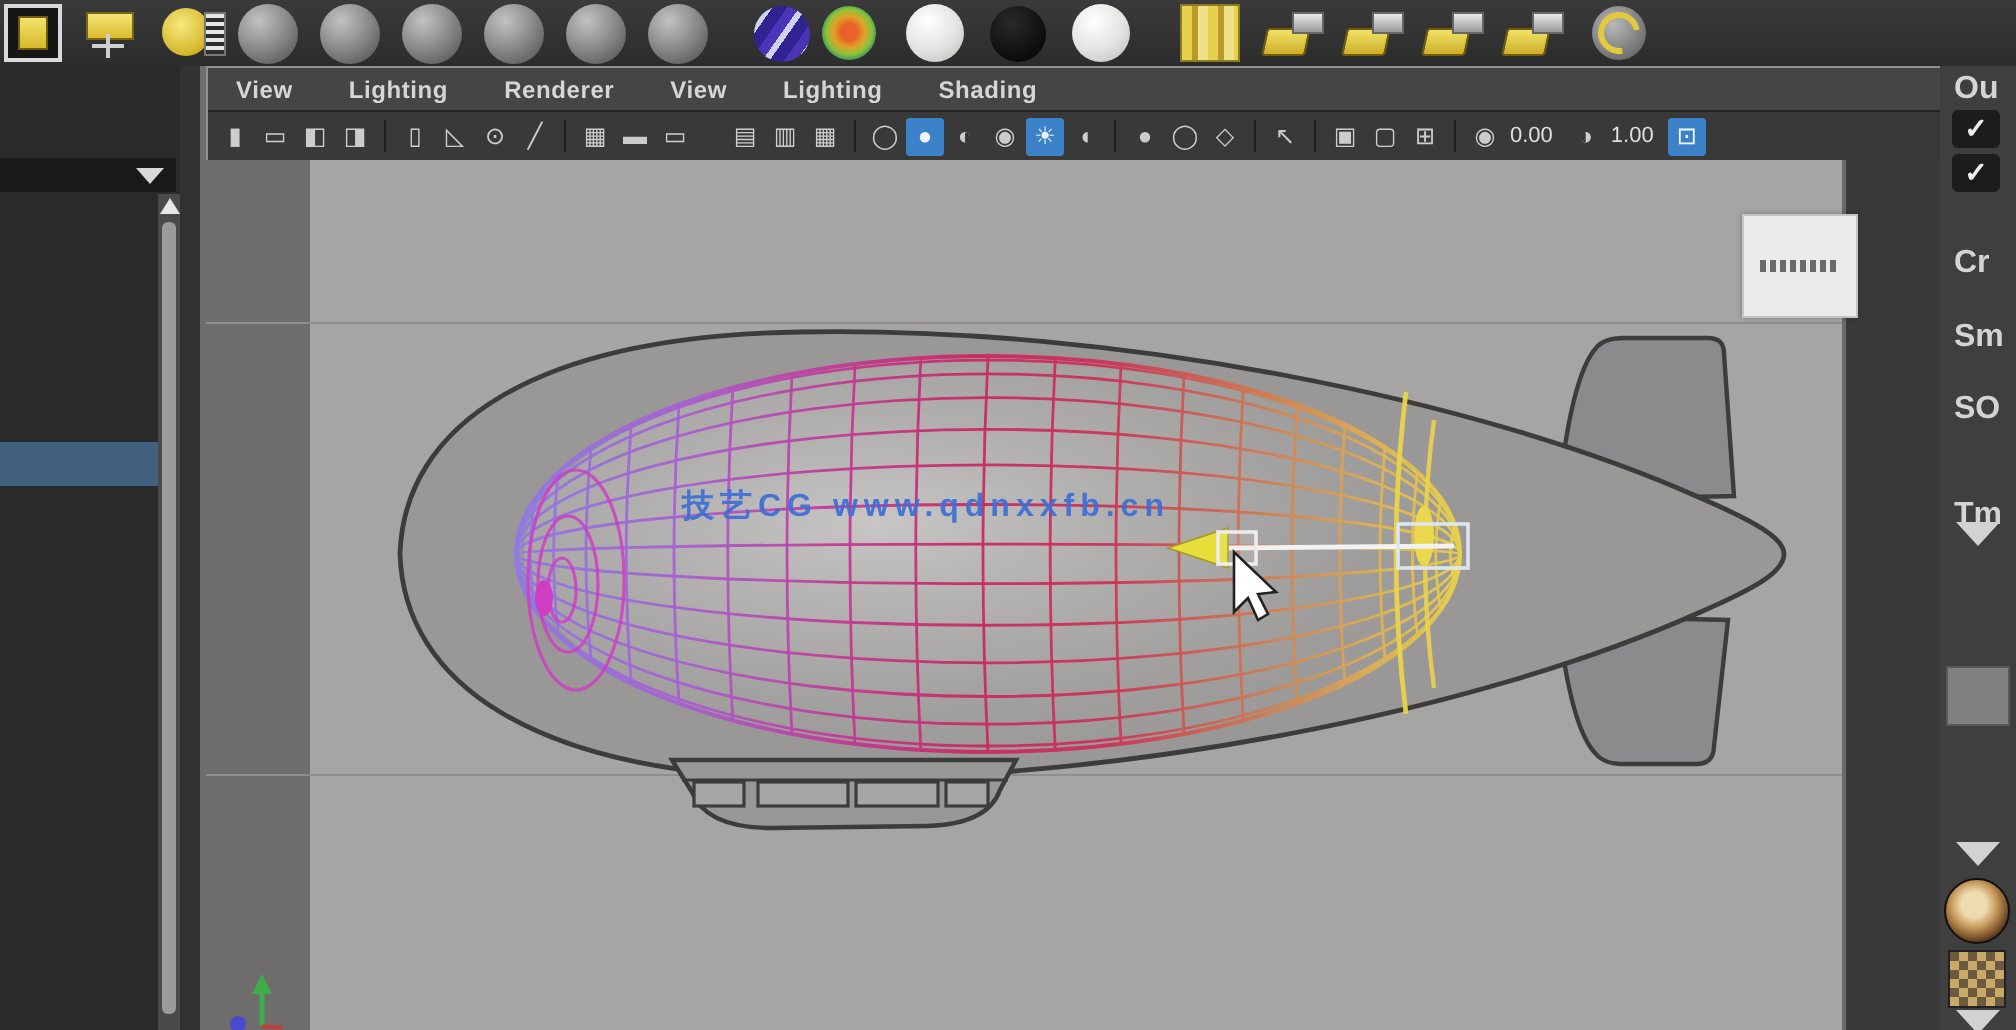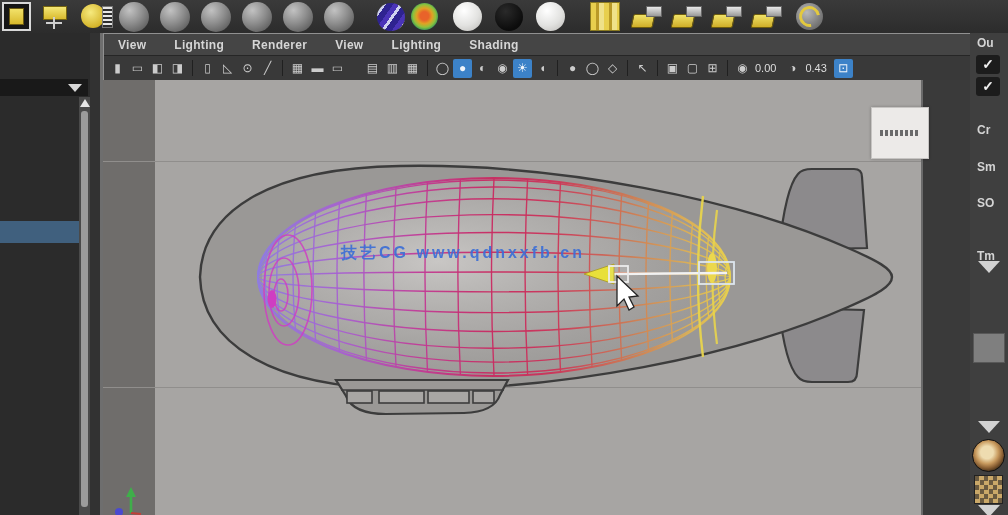--- a/index.html
+++ b/index.html
@@ -71,21 +71,21 @@
   #lp-scroll-track{position:absolute;left:79px;top:64px;width:11px;height:418px;background:#4a4a4a;}
   #lp-scroll-up{position:absolute;left:80px;top:66px;width:0;height:0;
       border-left:5px solid transparent;border-right:5px solid transparent;border-bottom:8px solid #e6e6e6;}
   #lp-scroll-thumb{position:absolute;left:81px;top:78px;width:7px;height:396px;background:#9b9b9b;border-radius:3px;}
   #lp-col{position:absolute;left:90px;top:0;width:13px;height:482px;background:#323232;border-right:3px solid #6e6e6e;box-sizing:border-box;}
   #lp-selected{position:absolute;left:0;top:188px;width:79px;height:22px;background:#40607e;}
 
   
   #right-inner{left:921px;top:80px;width:49px;height:435px;background:#3a3a3a;border-left:2px solid #6a6a6a;box-sizing:border-box;}
   #right-strip{left:970px;top:33px;width:38px;height:482px;background:#3f3f3f;color:#d8d8d8;}
-  .rp-label{position:absolute;left:7px;font-size:12px;font-weight:bold;color:#d4d4d4;white-space:nowrap;}
+  .rp-label{position:absolute;left:7px;font-size:16px;font-weight:bold;color:#d4d4d4;white-space:nowrap;}
   .rp-check{position:absolute;left:6px;width:24px;height:19px;background:#1c1c1c;border-radius:3px;
      color:#f0f0f0;font-size:14px;line-height:19px;text-align:center;font-weight:bold;}
   .rp-tri{position:absolute;left:8px;width:0;height:0;border-left:11px solid transparent;
      border-right:11px solid transparent;border-top:12px solid #d2d2d2;}
   #rp-swatch{position:absolute;left:3px;top:300px;width:30px;height:28px;background:#7f7f7f;border:1px solid #585858;}
   #rp-ball{position:absolute;left:2px;top:406px;width:31px;height:31px;border-radius:50%;
      background:radial-gradient(circle at 45% 40%,#eedcb0 0 25%,#c89a5e 45%,#8a6034 62%,#402c16 78%,#1c1208 100%);
      border:1px solid #111;}
   #rp-tex{position:absolute;left:4px;top:442px;width:27px;height:27px;border:1px solid #222;
      background:repeating-conic-gradient(#caa868 0 25%,#6a5a40 0 50%) 0 0/9px 9px,#d8c8a0;}
@@ -202,21 +202,21 @@
         <span class="tsep"></span>
         <span class="ticon">↖</span>
         <span class="tsep"></span>
         <span class="ticon">▣</span>
         <span class="ticon">▢</span>
         <span class="ticon">⊞</span>
         <span class="tsep"></span>
         <span class="ticon">◉</span>
         <span class="tval">0.00</span>
         <span class="ticon">◑</span>
-        <span class="tval">0.43</span>
+        <span class="tval">1.00</span>
         <span class="ticon active">⊡</span>
       </div>
   </div>
 
   <div id="right-inner" class="abs"></div>
   <div id="right-strip" class="abs">
     <span class="rp-label" style="top:3px">Ou</span>
     <span class="rp-check" style="top:22px">✓</span>
     <span class="rp-check" style="top:44px">✓</span>
     <span class="rp-label" style="top:90px">Cr</span>

